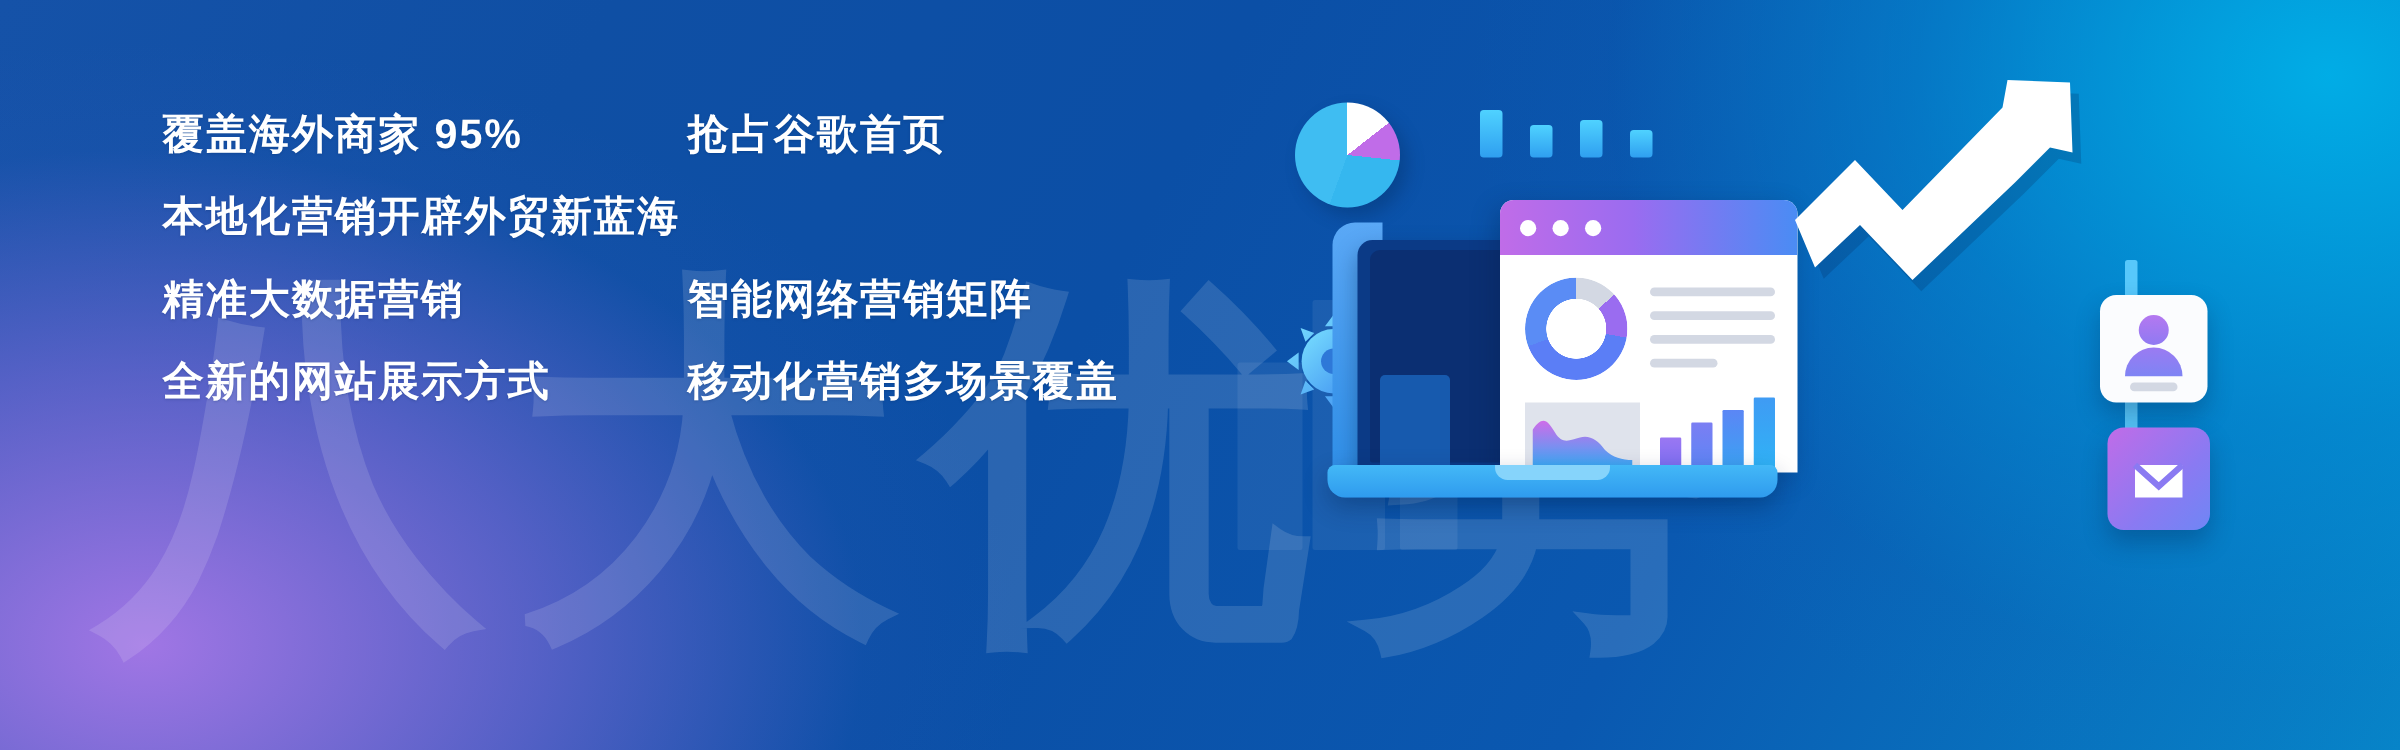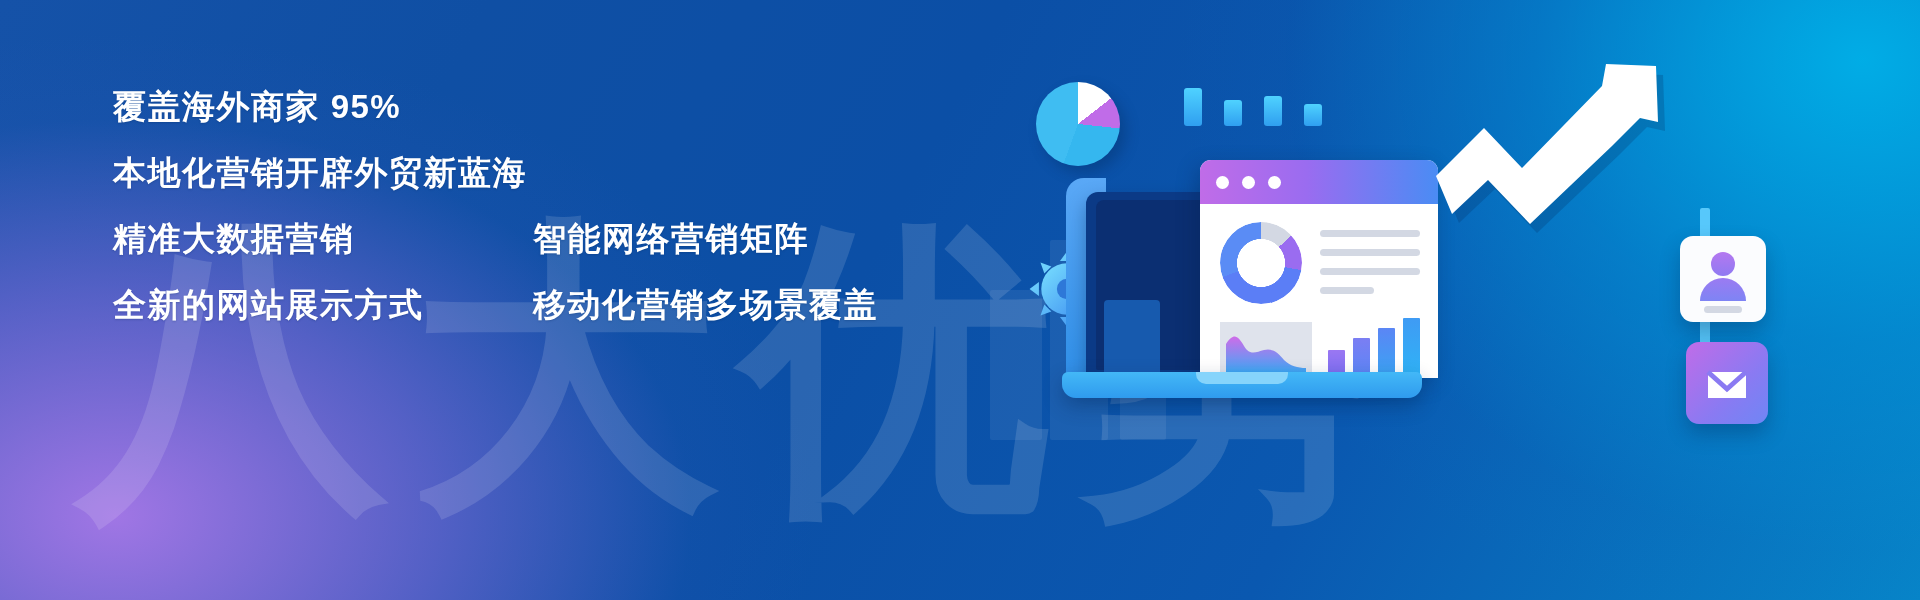--- a/index.html
+++ b/index.html
@@ -19,21 +19,21 @@
   
   .watermark{
     position:absolute; left:78px; top:222px;
     font-size:310px; line-height:0.95; font-weight:700;
     letter-spacing:22px; white-space:nowrap;
     color:rgba(255,255,255,0.13);
     user-select:none; pointer-events:none;
   }
 
   
-  .copy{ position:absolute; left:113px; top:74px; width:900px; }
+  .copy{ position:absolute; left:130px; top:74px; width:900px; }
   .copy-row{ display:flex; height:66px; align-items:center; }
   .copy-cell{
     color:#ffffff; font-weight:700; font-size:33px; letter-spacing:1.5px;
     text-shadow:0 1px 2px rgba(5,40,90,0.25);
     white-space:nowrap;
   }
   .col-a{ width:420px; }
   .col-b{ width:480px; }
 
   
@@ -168,20 +168,21 @@
 </head>
 <body>
 
 <div id="banner">
 
   <div class="watermark">八大优势</div>
 
   <div class="copy">
     <div class="copy-row">
       <div class="copy-cell col-a">覆盖海外商家 95%</div>
+      <div class="copy-cell col-b">抢占谷歌首页</div>
     </div>
     <div class="copy-row">
       <div class="copy-cell col-b">本地化营销开辟外贸新蓝海</div>
     </div>
     <div class="copy-row">
       <div class="copy-cell col-a">精准大数据营销</div>
       <div class="copy-cell col-b">智能网络营销矩阵</div>
     </div>
     <div class="copy-row">
       <div class="copy-cell col-a">全新的网站展示方式</div>

